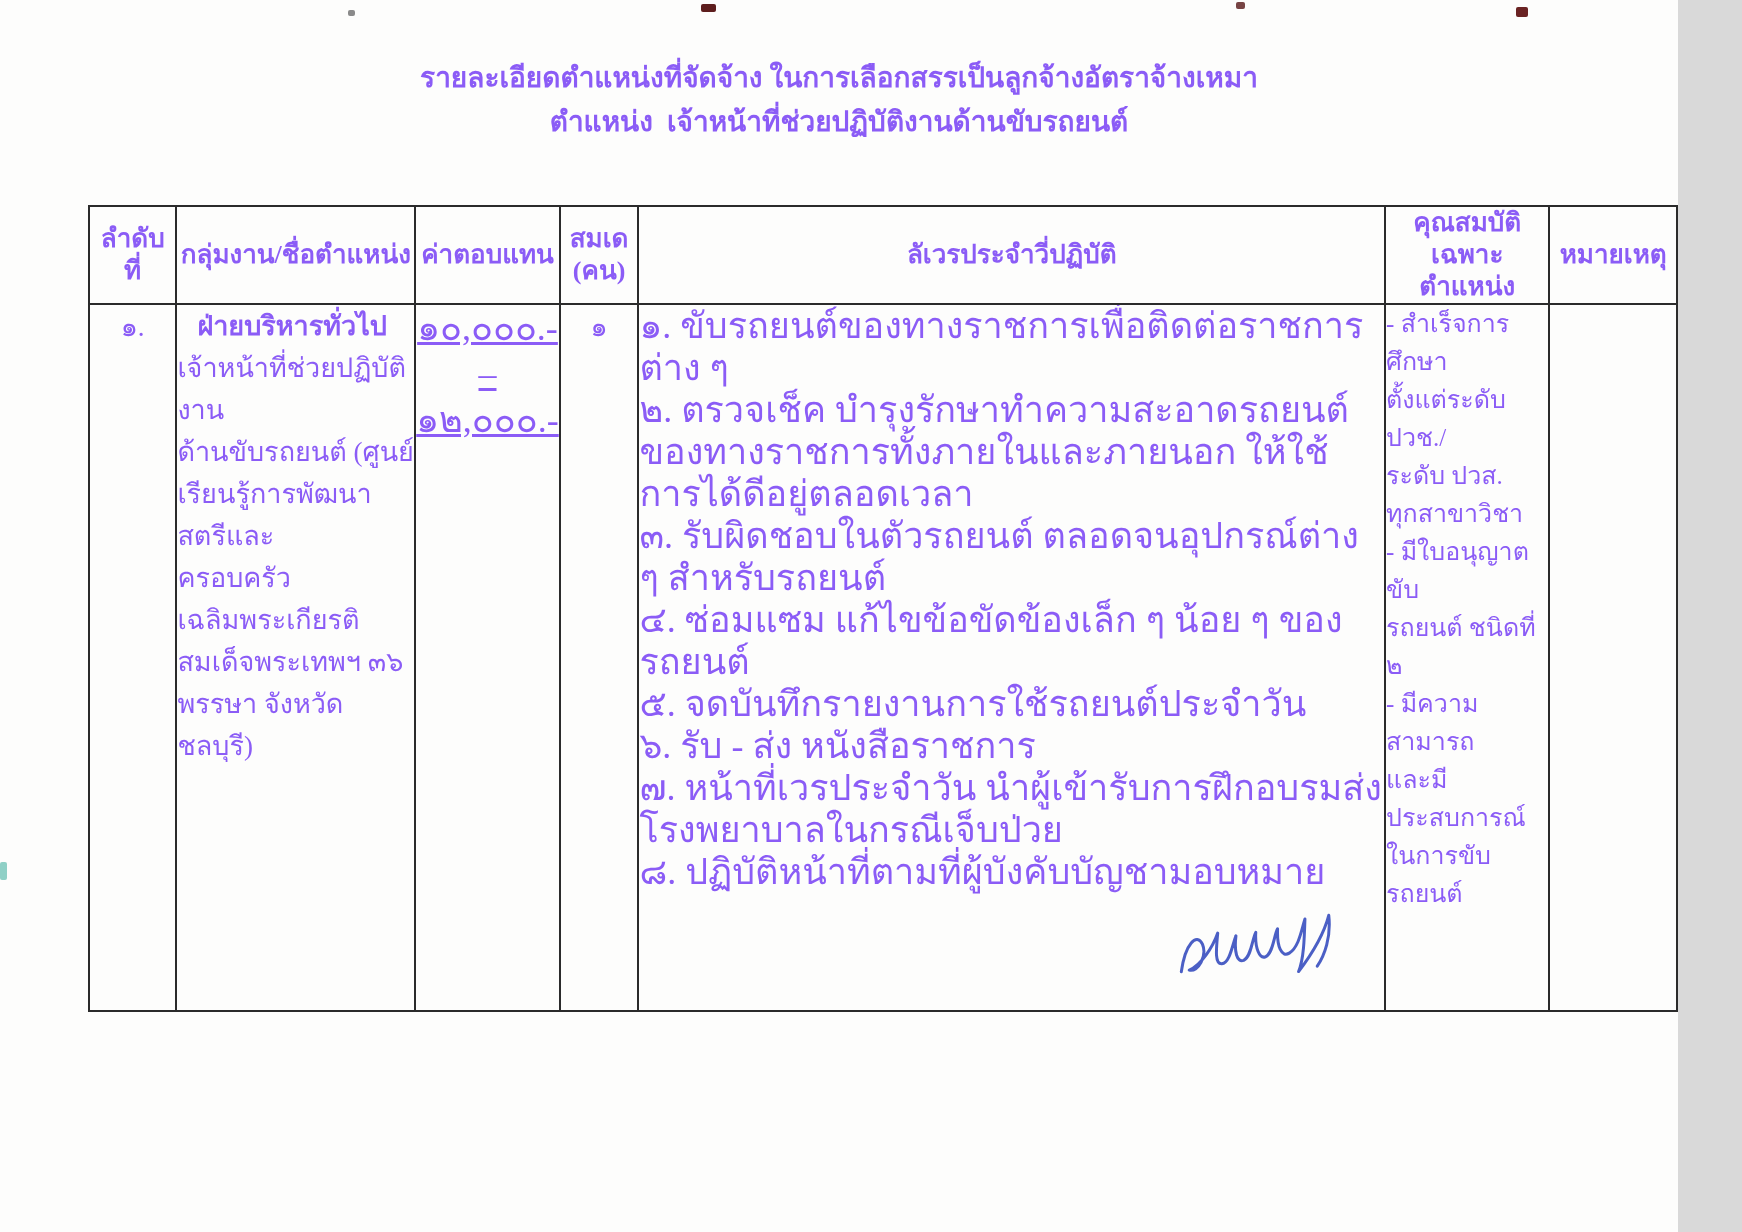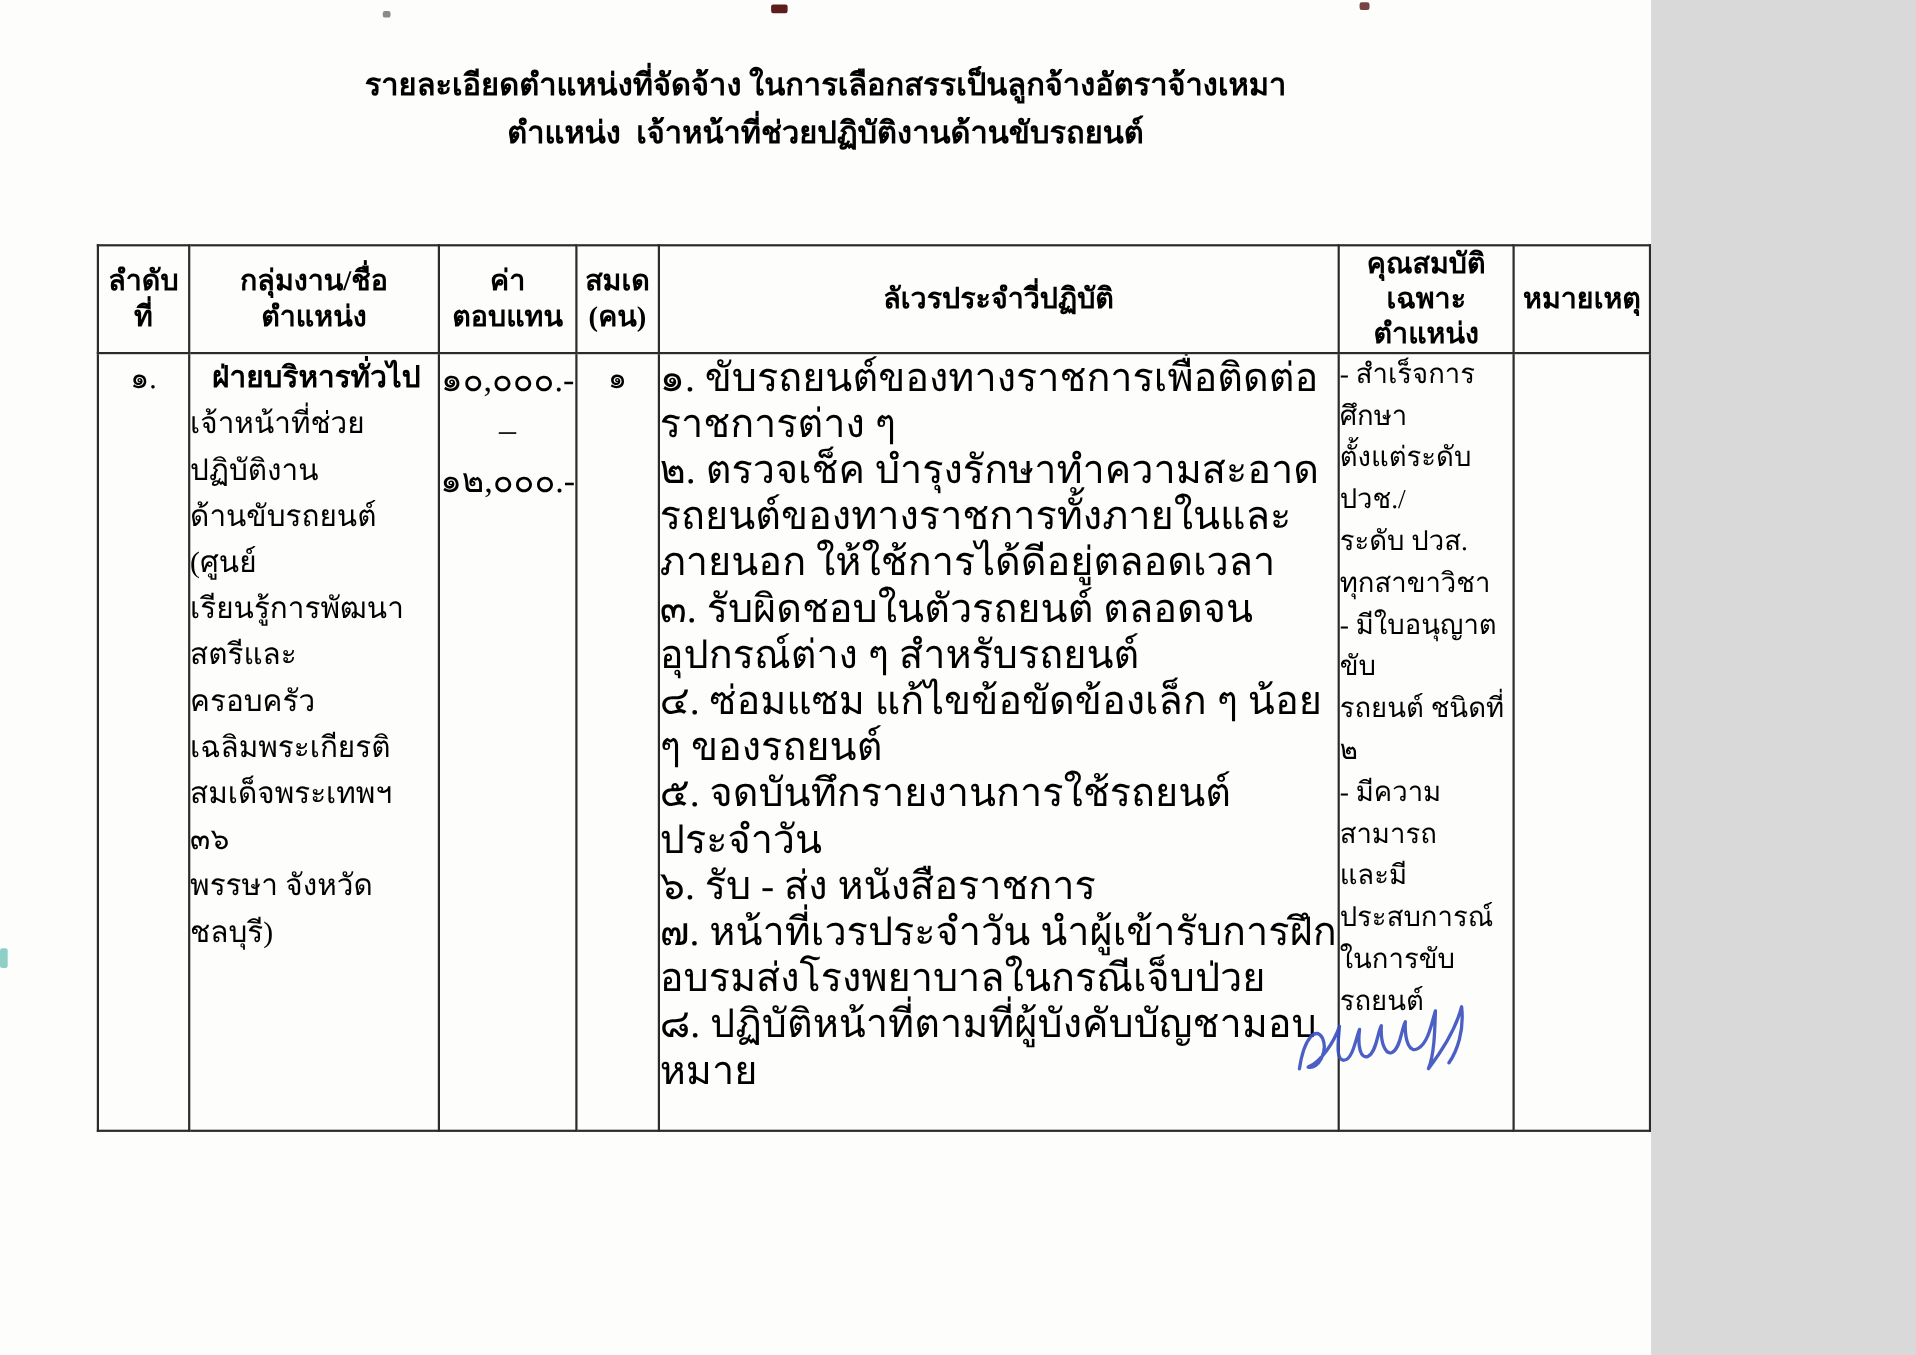--- a/index.html
+++ b/index.html
@@ -1,51 +1,51 @@
 <!DOCTYPE html>
 <html lang="th"><head>
 <meta charset="utf-8">
 <style>
   html,body{margin:0;padding:0;background:#d9d9d9;}
   .page{
     position:relative;
-    width:1501px;height:1232px;
+    width:1678px;height:1232px;
     background:#fdfdfc;
     font-family:"Liberation Serif","DejaVu Sans",serif;
-    color:#000000;
+    color:#8b5cf6;
     overflow:hidden;
   }
   .title-block{
     position:absolute;top:56px;left:0;width:100%;
     text-align:center;font-weight:bold;
   }
   .title-line{font-size:28px;line-height:44px;white-space:pre-wrap;}
   table.doc{
-    position:absolute;left:88px;top:222px;
+    position:absolute;left:88px;top:205px;
     border-collapse:collapse;table-layout:fixed;
   }
   table.doc th,table.doc td{
     border:2.5px solid #2b2b2b;
     padding:0;margin:0;
     font-weight:normal;
     overflow:hidden;
   }
   tr.hdr{height:66px;}
   tr.hdr th{
     vertical-align:middle;text-align:center;
     font-weight:bold;font-size:26px;line-height:32px;
     white-space:pre-line;
   }
   tr.data{height:707px;}
   tr.data td{vertical-align:top;}
   .cell-no{text-align:center;padding-top:14px;font-size:27px;}
   .cell-group{padding:10px 8px 0 14px;font-size:27px;line-height:42px;}
   .group-title{font-weight:bold;padding-left:20px;}
   .group-rest{white-space:pre-line;}
-  .cell-comp{text-align:center;padding-top:12px;font-size:31px;line-height:46px;white-space:pre-line;}
+  .cell-comp{text-align:center;padding-top:12px;font-size:36px;line-height:46px;white-space:pre-line;text-decoration:underline;}
   .cell-qty{text-align:center;padding-top:14px;font-size:27px;}
   .cell-duties{padding:10px 10px 0 14px;font-size:36px;line-height:42px;white-space:pre-line;}
   .cell-qual{padding:8px 4px 0 10px;font-size:25px;line-height:38px;white-space:pre-line;}
   .cell-remarks{padding-top:10px;}
   .signature{
     position:absolute;left:1172px;top:908px;width:180px;height:84px;
     transform:rotate(-4deg);
   }
   .signature path{fill:none;stroke:#3c51c0;stroke-width:3;stroke-linecap:round;stroke-linejoin:round;opacity:.92;}
   .artifact{position:absolute;border-radius:2px;}

